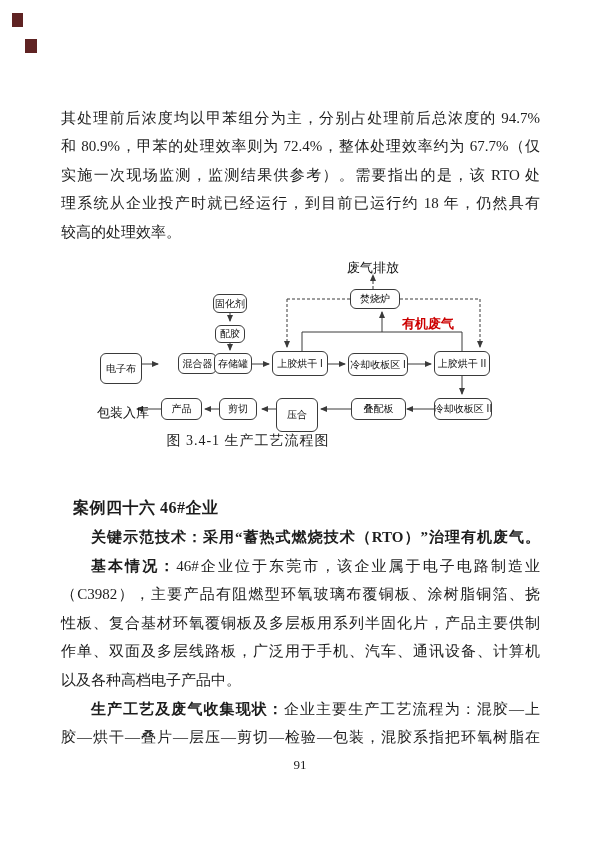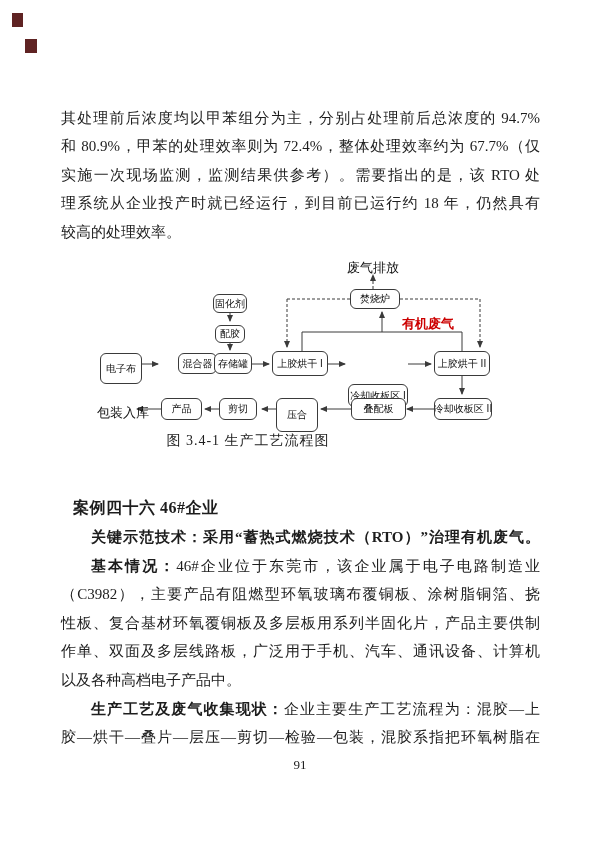--- a/index.html
+++ b/index.html
@@ -109,21 +109,21 @@
     <div class="fbox" style="left:255px;top:33px;width:50px;height:20px;">焚烧炉</div>
     <div class="flabel organic" style="left:303px;top:59px;width:60px;text-align:center;">有机废气</div>
 
     <div class="fbox" style="left:118px;top:38px;width:34px;height:19px;">固化剂</div>
     <div class="fbox" style="left:120px;top:69px;width:30px;height:18px;">配胶</div>
 
     <div class="fbox" style="left:5px;top:97px;width:42px;height:31px;">电子布</div>
     <div class="fbox" style="left:66px;top:97px;width:39px;height:21px;margin-left:17px;">混合器</div>
     <div class="fbox" style="left:119px;top:97px;width:38px;height:21px;">存储罐</div>
     <div class="fbox" style="left:177px;top:95px;width:56px;height:25px;">上胶烘干 I</div>
-    <div class="fbox" style="left:253px;top:97px;width:60px;height:23px;margin-top:31px;">冷却收板区 I</div>
+    <div class="fbox" style="left:253px;top:97px;width:60px;height:23px;">冷却收板区 I</div>
     <div class="fbox" style="left:339px;top:95px;width:56px;height:25px;">上胶烘干 II</div>
 
     <div class="fbox" style="left:339px;top:142px;width:58px;height:22px;">冷却收板区 II</div>
     <div class="fbox" style="left:256px;top:142px;width:55px;height:22px;">叠配板</div>
     <div class="fbox" style="left:181px;top:142px;width:42px;height:34px;">压合</div>
     <div class="fbox" style="left:124px;top:142px;width:38px;height:22px;">剪切</div>
     <div class="fbox" style="left:66px;top:142px;width:41px;height:22px;">产品</div>
     <div class="flabel" style="left:2px;top:148px;width:38px;">包装入库</div>
   </div>
 

